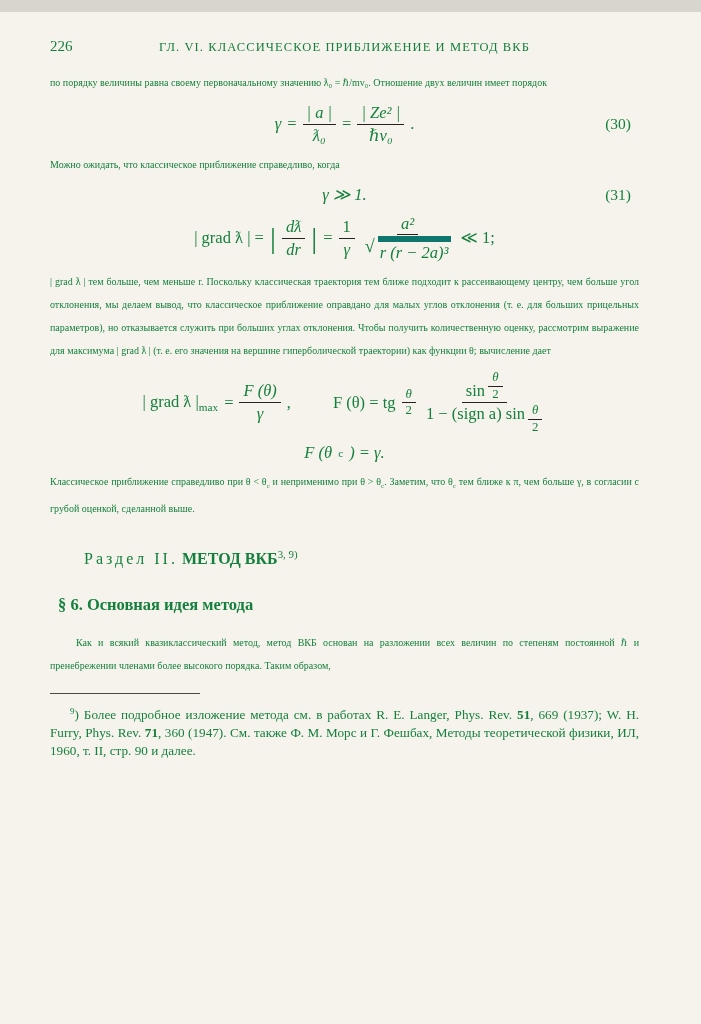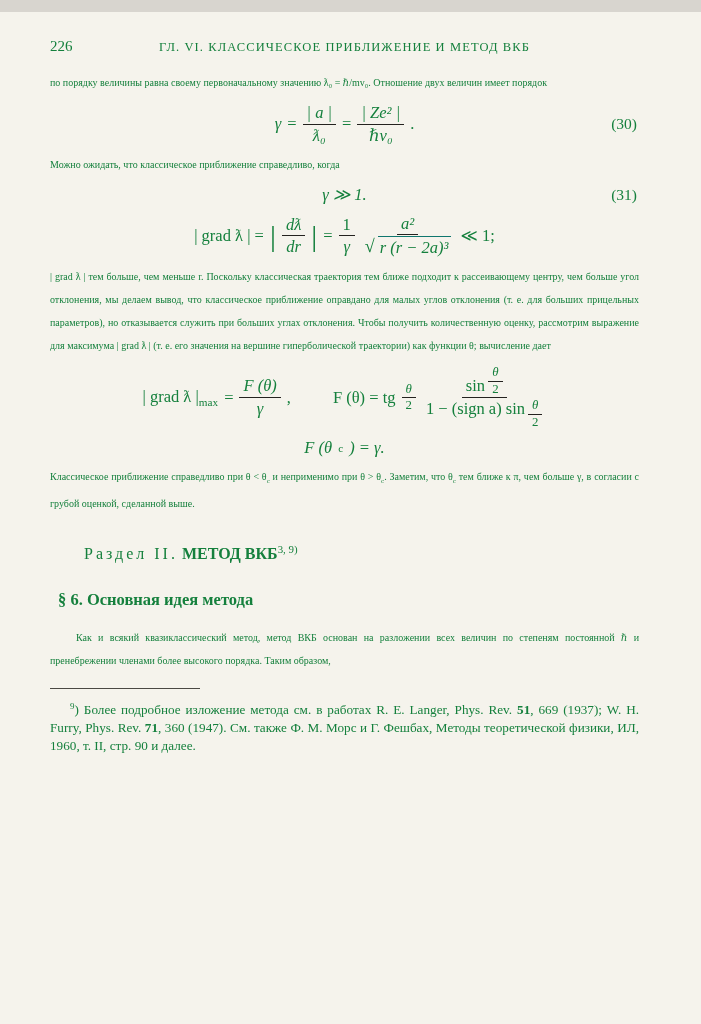--- a/index.html
+++ b/index.html
@@ -11,29 +11,29 @@
     font-family: "Liberation Serif", "DejaVu Serif", serif;
     padding: 26px 62px 16px 50px; overflow: hidden;
   }
   .page-header { display: grid; grid-template-columns: 60px 1fr 60px; align-items: baseline; margin-bottom: 16px; }
   .page-num { font-size: 15px; }
   .running-head { text-align: center; font-size: 12.5px; letter-spacing: 1.1px; }
   .para { font-size: 10px; line-height: 23px; text-align: justify; margin: 0; }
   .indent { text-indent: 26px; }
   .equation { position: relative; text-align: center; margin: 9px 0 7px; font-size: 16.5px; }
   .eq-row { display: inline-flex; align-items: center; gap: 6px; }
-  .eq-number { position: absolute; right: 2px; top: 50%; transform: translateY(-50%); font-size: 15.5px; }
+  .eq-number { position: absolute; right: 8px; top: 50%; transform: translateY(-50%); font-size: 15.5px; }
   .frac { display: inline-flex; flex-direction: column; align-items: center; vertical-align: middle; line-height: 1.2; }
   .frac .num { display: inline-flex; align-items: flex-end; justify-content: center; gap: 3px; border-bottom: 1px solid #24221f; padding: 0 4px 1px; }
   .frac .den { display: inline-flex; align-items: flex-start; justify-content: center; gap: 3px; padding: 1px 4px 0; }
   .frac.small { font-size: 0.78em; line-height: 1.05; }
   .mi { font-style: italic; }
   .tallbar { font-size: 1.8em; font-weight: 300; line-height: 0.9; }
   .sqrt-sign { font-size: 1.1em; }
-  .sqrt-rad { border-top: 1px solid #0f766e; padding: 1px 2px 0; }
+  .sqrt-rad { border-top: 6px solid #0f766e; padding: 1px 2px 0; }
   sub { font-size: 0.68em; }
   sup { font-size: 0.68em; }
   .eq-gap { display: inline-block; width: 30px; }
   .section-line { margin: 28px 0 0; text-indent: 34px; font-size: 16px; }
   .spaced { letter-spacing: 3px; }
   .bold { font-weight: bold; text-align: center; }
   .subheading { margin: 26px 0 16px; font-size: 16.5px; font-weight: bold; text-indent: 8px; }
   .fn-rule { width: 150px; border: 0; border-top: 1px solid #4a4843; margin: 16px 0 8px; }
   .footnote { font-size: 13.2px; line-height: 18px; text-align: justify; margin: 0; text-indent: 20px; }
   .footnote .it { }

